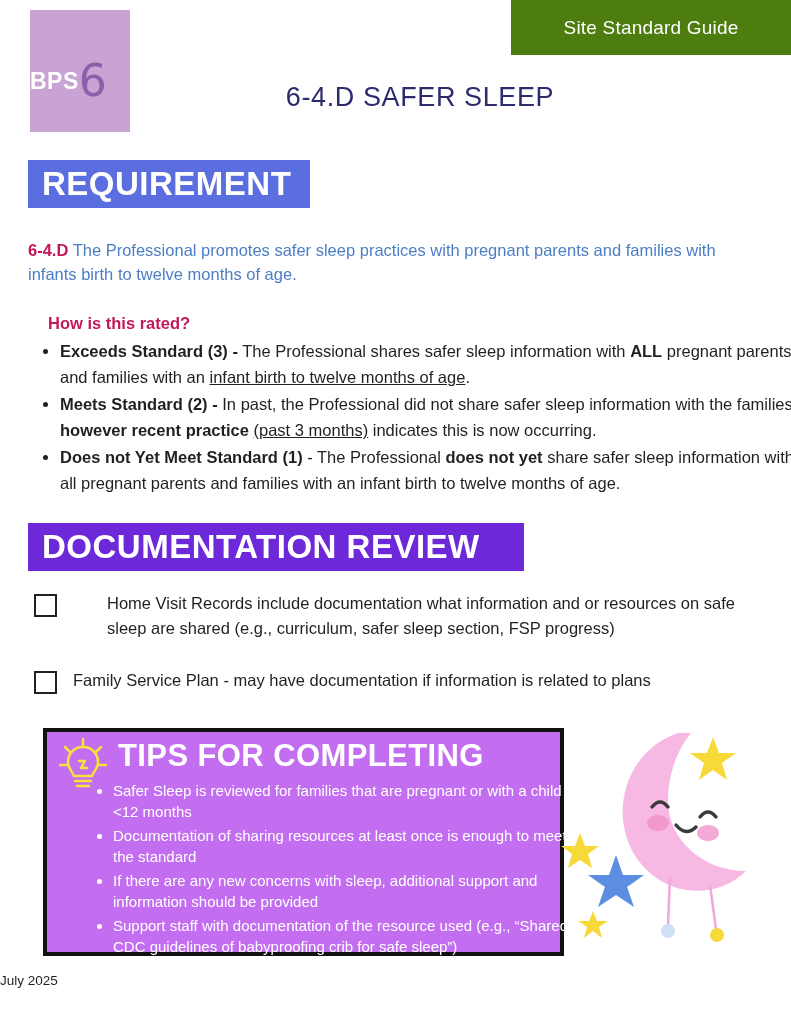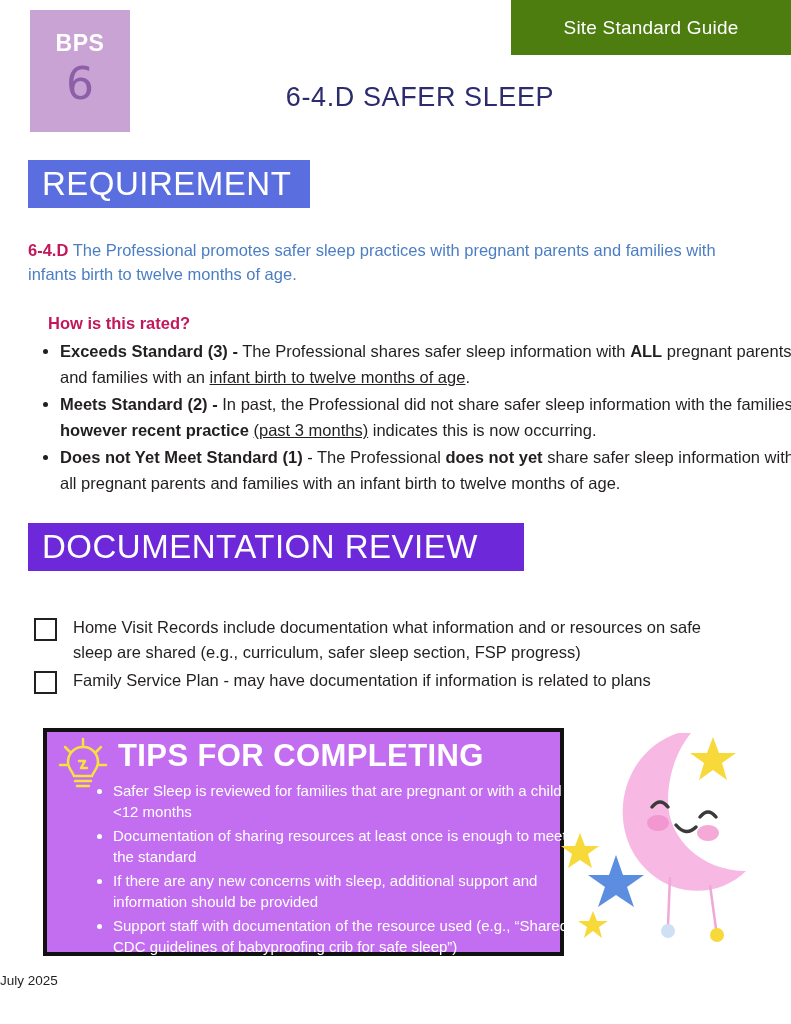--- a/index.html
+++ b/index.html
@@ -33,21 +33,21 @@
   }
 
   .bps-box {
     position: absolute;
     top: 10px;
     left: 30px;
     width: 100px;
     height: 122px;
     background: #c9a3d4;
     display: flex;
-    flex-direction: column;
+    flex-direction: row;
     align-items: center;
     justify-content: flex-start;
     padding-top: 20px;
     box-sizing: border-box;
   }
   .bps-label {
     color: #ffffff;
     font-size: 23px;
     font-weight: bold;
     letter-spacing: .5px;
@@ -73,21 +73,21 @@
   }
 
   
   .section-banner {
     position: absolute;
     display: flex;
     align-items: center;
     padding: 6px 14px;
     box-sizing: border-box;
     color: #ffffff;
-    font-weight: normal;
+    font-weight: bold;
     letter-spacing: .5px;
     text-align: right;
   }
   .banner-requirement {
     top: 160px;
     left: 28px;
     width: 282px;
     height: 48px;
     background: #5b6ee0;
     font-size: 33px;
@@ -144,21 +144,21 @@
   .u { text-decoration: underline; }
 
   
   .check-row {
     position: absolute;
     left: 34px;
     width: 710px;
     display: flex;
     align-items: flex-start;
   }
-  .check-row.r1 { top: 615px; }
+  .check-row.r1 { top: 591px; gap: 34px; }
   .check-row.r2 { top: 668px; }
   .checkbox {
     width: 19px;
     height: 19px;
     border: 2px solid #231f20;
     margin-right: 16px;
     flex: 0 0 auto;
     margin-top: 3px;
     background: #ffffff;
   }

